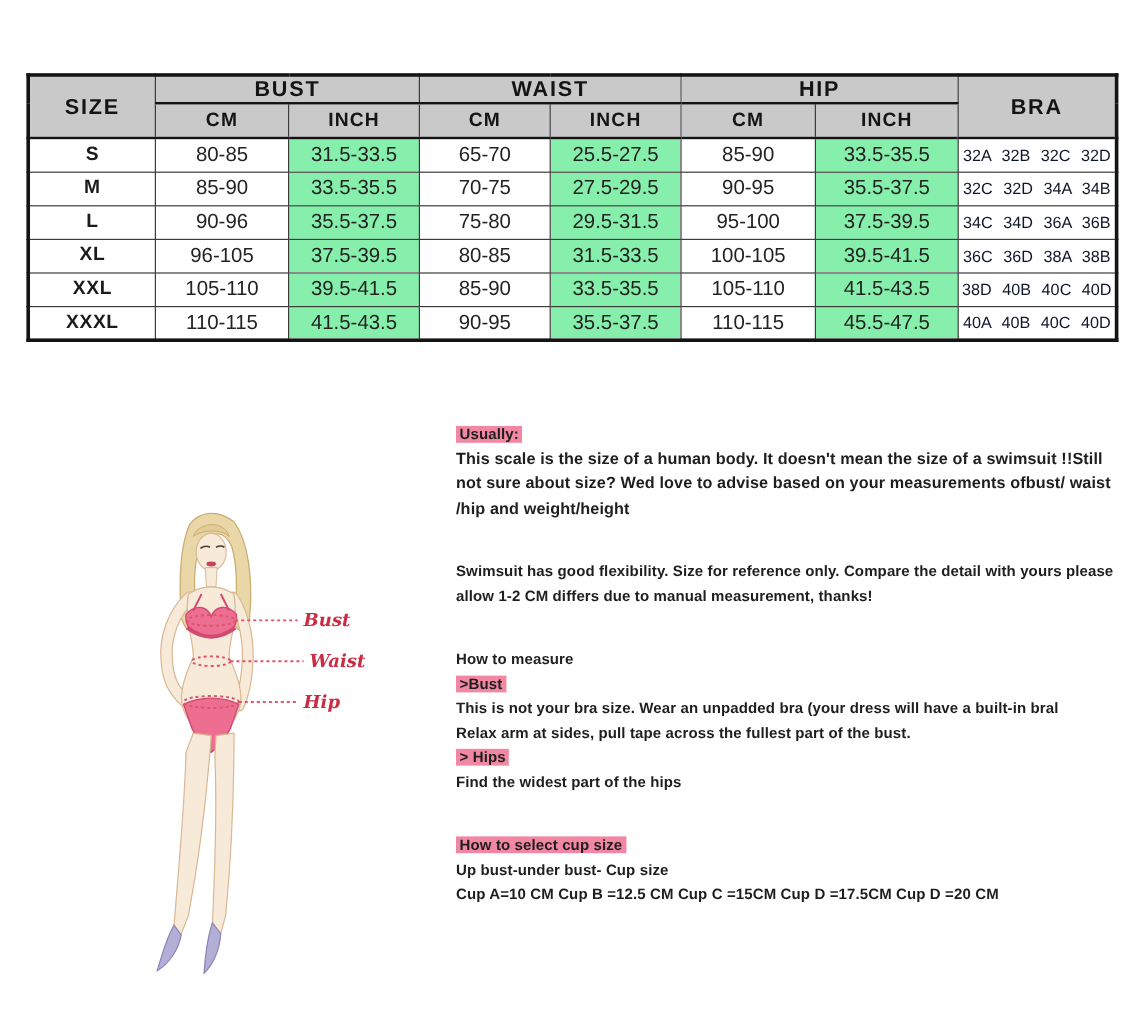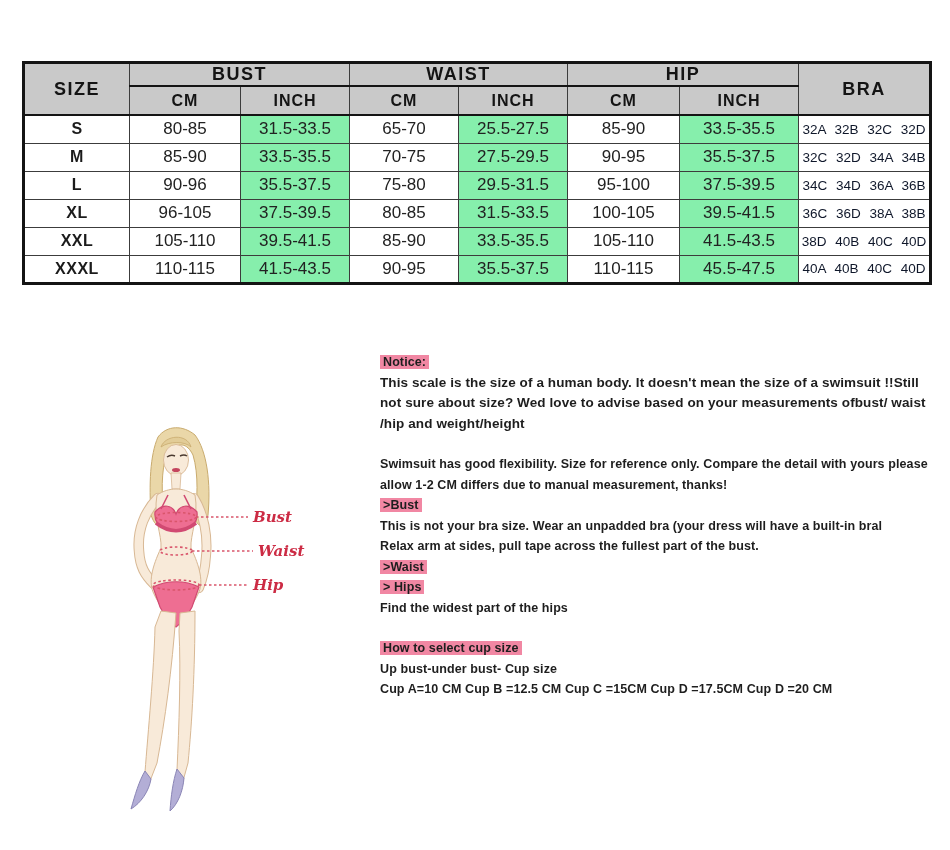--- a/index.html
+++ b/index.html
@@ -17,21 +17,21 @@
   .size-chart tr.h1{height:22px;} .size-chart tr.sub{height:29px;} .size-chart tbody tr{height:28px;}
   .size-chart td.size-cell{font-weight:bold;font-size:16px;letter-spacing:0.5px;}
   .size-chart td.num{font-family:Liberation Sans, sans-serif;font-size:17px;color:#222;}
   .size-chart td.inch{background:#86efac;}
   .size-chart td.bra{font-size:13.5px;word-spacing:5px;color:#0f172a;}
 
   
   .info{position:absolute;left:380px;top:352px;width:548px;}
   .info .line{font-weight:bold;font-size:12.5px;line-height:20.5px;letter-spacing:0.1px;color:#1e1e1e;}
   .info .p1{font-size:13.5px;line-height:20.5px;}
-  .info .mt{margin-top:20px;}
+  .info .mt{margin-top:32px;}
   .info .mark{background:#f187a3;padding:0 3px;}
 
   
   .sketch{position:absolute;left:95px;top:415px;width:300px;height:420px;}
   .measure-label{font-family:"DejaVu Serif",serif;font-style:italic;font-weight:bold;
     font-size:15px;fill:#cc2b44;}
 </style>
 </head>
 <body>
 
@@ -174,27 +174,27 @@
     <path d="M101,102 L153,102" stroke="#d9556b" stroke-width="1.6" stroke-dasharray="2.5 2.5"></path>
     <path d="M97,136 L158,136" stroke="#d9556b" stroke-width="1.6" stroke-dasharray="2.5 2.5"></path>
     <path d="M104,170 L153,170" stroke="#d9556b" stroke-width="1.6" stroke-dasharray="2.5 2.5"></path>
 
     <text class="measure-label" x="158" y="107">Bust</text>
     <text class="measure-label" x="163" y="141">Waist</text>
     <text class="measure-label" x="158" y="175">Hip</text>
   </svg>
 
   <div class="info" id="info-block">
-      <div class="line hl"><span class="mark">Notice:</span></div>
+      <div class="line hl"><span class="mark">Usually:</span></div>
       <div class="line p1">This scale is the size of a human body. It doesn't mean the size of a swimsuit !!Still not sure about size? Wed love to advise based on your measurements ofbust/ waist /hip and weight/height</div>
       <div class="line mt">Swimsuit has good flexibility. Size for reference only. Compare the detail with yours please allow 1-2 CM differs due to manual measurement, thanks!</div>
+      <div class="line mt">How to measure</div>
       <div class="line hl"><span class="mark">&gt;Bust</span></div>
       <div class="line">This is not your bra size. Wear an unpadded bra (your dress will have a built-in bral</div>
       <div class="line">Relax arm at sides, pull tape across the fullest part of the bust.</div>
-      <div class="line hl"><span class="mark">&gt;Waist</span></div>
       <div class="line hl"><span class="mark">&gt; Hips</span></div>
       <div class="line">Find the widest part of the hips</div>
       <div class="line hl mt"><span class="mark">How to select cup size</span></div>
       <div class="line">Up bust-under bust- Cup size</div>
       <div class="line">Cup A=10 CM Cup B =12.5 CM Cup C =15CM Cup D =17.5CM Cup D =20 CM</div>
     </div>
 
 </div>
 
 </body></html>

